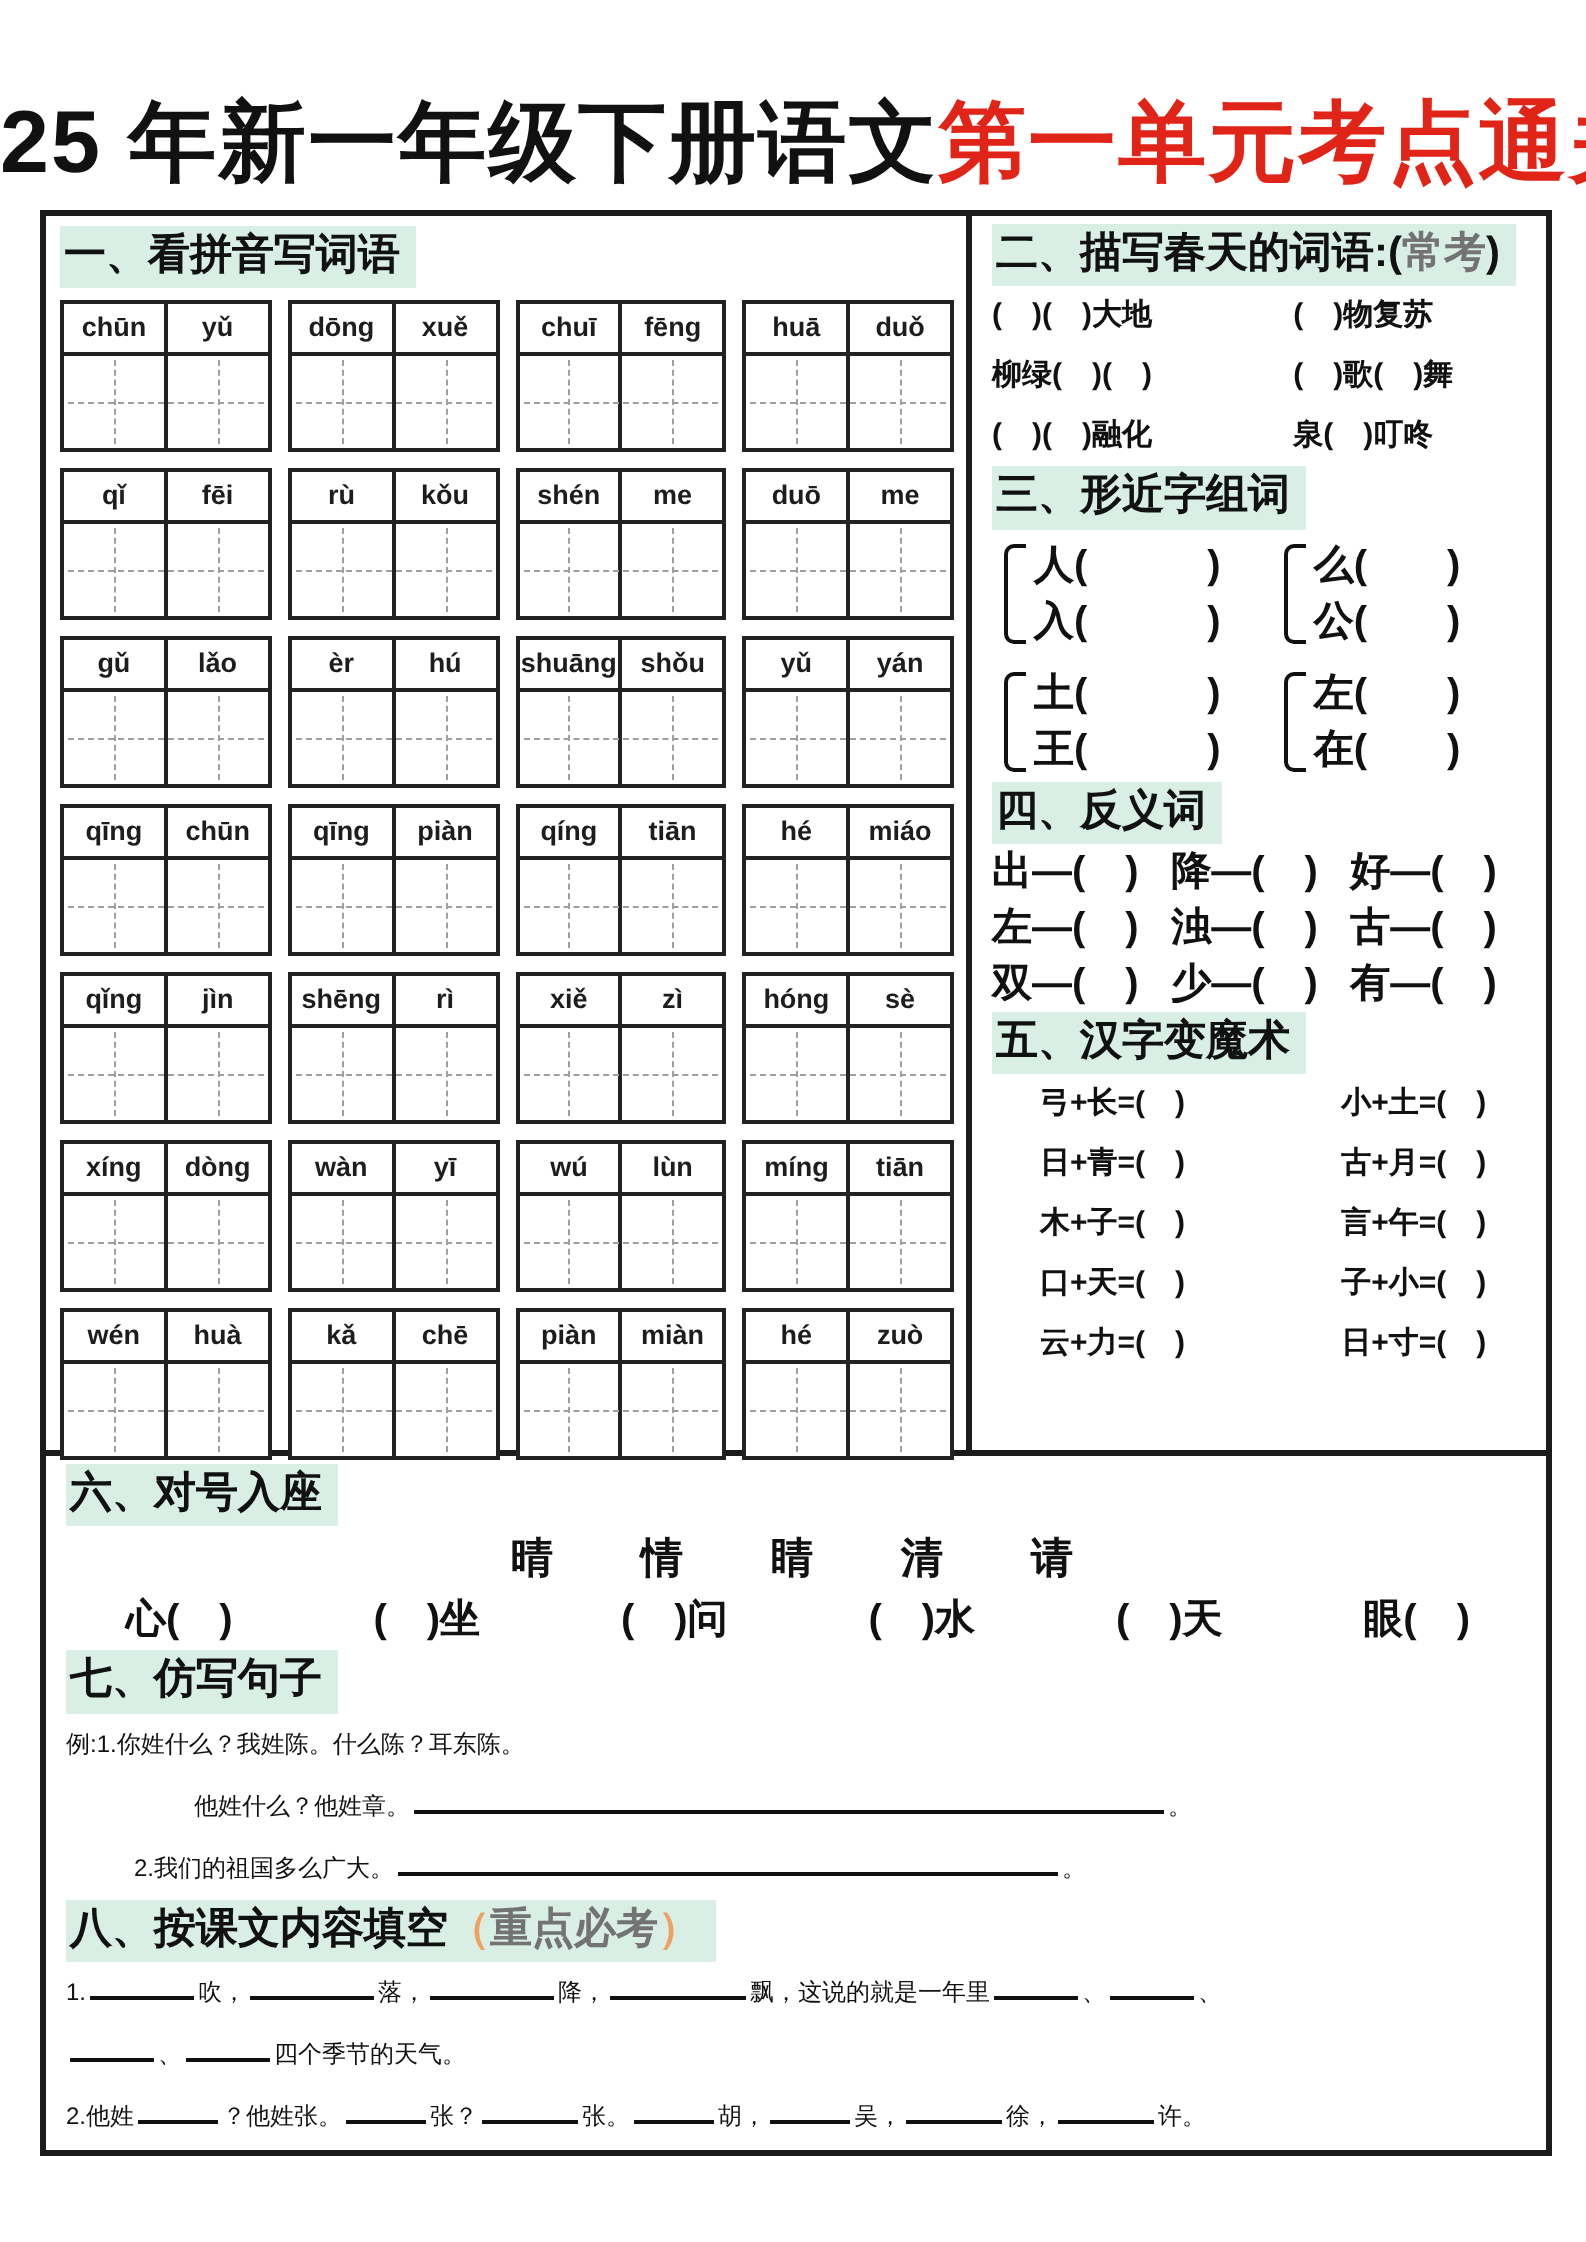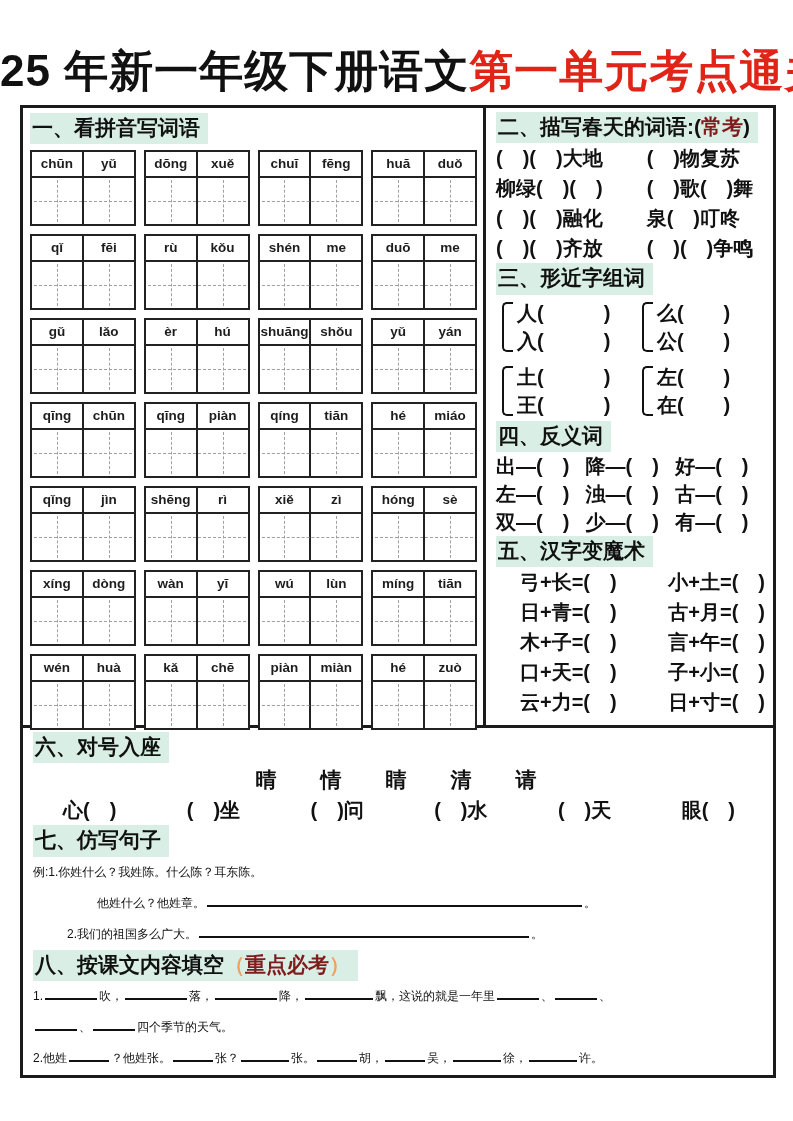--- a/index.html
+++ b/index.html
@@ -10,40 +10,40 @@
   .title-red{color:#e02417;}
   .sheet{position:absolute;left:20px;top:105px;width:750px;height:967px;
          border:3px solid #1b1b1b;background:#fff;display:flex;flex-direction:column;}
   .top{display:flex;flex:0 0 617px;border-bottom:3px solid #1b1b1b;min-height:0;}
   .left-pane{width:463px;border-right:3px solid #1b1b1b;padding:5px 6px 4px 7px;box-sizing:border-box;}
   .right-pane{flex:1;padding:4px 8px 0 10px;box-sizing:border-box;overflow:hidden;}
   .bottom{flex:1;padding:4px 14px 0 10px;box-sizing:border-box;}
 
   .hl{display:inline-block;background:#d9efe6;padding:1px 8px 2px 2px;
       font-size:21px;font-weight:bold;line-height:1.35;}
-  .red{color:#7f1d1d;}
+  .red{color:#737373;}
   .peach{color:#f0a15f;font-weight:bold;}
 
   
   .pinyin-grid{margin-top:6px;display:grid;grid-template-columns:repeat(4,1fr);
                column-gap:8px;row-gap:8px;}
   .wbox{border:2px solid #222;background:#fff;}
   .wpin{display:flex;border-bottom:2px solid #222;height:24px;align-items:center;}
   .wpin span{flex:1;text-align:center;font-size:13.5px;font-weight:600;color:#1d1d1d;
              white-space:nowrap;overflow:hidden;}
   .wpin span:first-child{border-right:2px solid #222;height:100%;line-height:24px;}
   .wpin span:last-child{height:100%;line-height:24px;}
   .wwrite{display:flex;height:46px;position:relative;}
   .wcell{flex:1;position:relative;}
   .wcell:first-child{border-right:2px solid #222;}
   .wcell::before{content:'';position:absolute;left:50%;top:2px;bottom:2px;border-left:1px dashed #9f9f9f;}
   .wwrite::after{content:'';position:absolute;left:2px;right:2px;top:50%;border-top:1px dashed #9f9f9f;}
 
   
-  .rp-row2{display:flex;font-size:20px;font-weight:bold;line-height:30px;white-space:nowrap;}
+  .rp-row2{display:flex;font-size:15px;font-weight:bold;line-height:30px;white-space:nowrap;}
   .rp-row2 span:first-child{width:56%;}
   .s3grid{display:grid;grid-template-columns:52% 48%;row-gap:8px;margin:4px 0 2px 0;}
   .s3group{display:flex;align-items:stretch;}
   .brace{width:9px;border-left:2.5px solid #111;border-top:2.5px solid #111;
          border-bottom:2.5px solid #111;border-radius:5px 0 0 5px;margin:3px 4px 3px 6px;}
   .s3lines{display:flex;flex-direction:column;justify-content:space-between;}
   .s3lines span{font-size:20px;font-weight:bold;line-height:28px;white-space:nowrap;}
   .rp-row3{display:flex;font-size:20px;font-weight:bold;line-height:28px;white-space:nowrap;}
   .rp-row3 span{width:33.3%;}
   .rp-row2.s5 span:first-child{width:56%;margin-left:24px;}
@@ -392,24 +392,20 @@
               <span>(　)(　)大地</span>
               <span>(　)物复苏</span>
             </div>
           <div class="rp-row2">
               <span>柳绿(　)(　)</span>
               <span>(　)歌(　)舞</span>
             </div>
           <div class="rp-row2">
               <span>(　)(　)融化</span>
               <span>泉(　)叮咚</span>
-            </div>
-          <div class="rp-row2">
-              <span>(　)(　)齐放</span>
-              <span>(　)(　)争鸣</span>
             </div>
         </div>
 
         <div>
           <span class="hl">三、形近字组词</span>
           <div class="s3grid">
             <div class="s3group">
                 <div class="brace"></div>
                 <div class="s3lines">
                   <span>人(　　　)</span>

